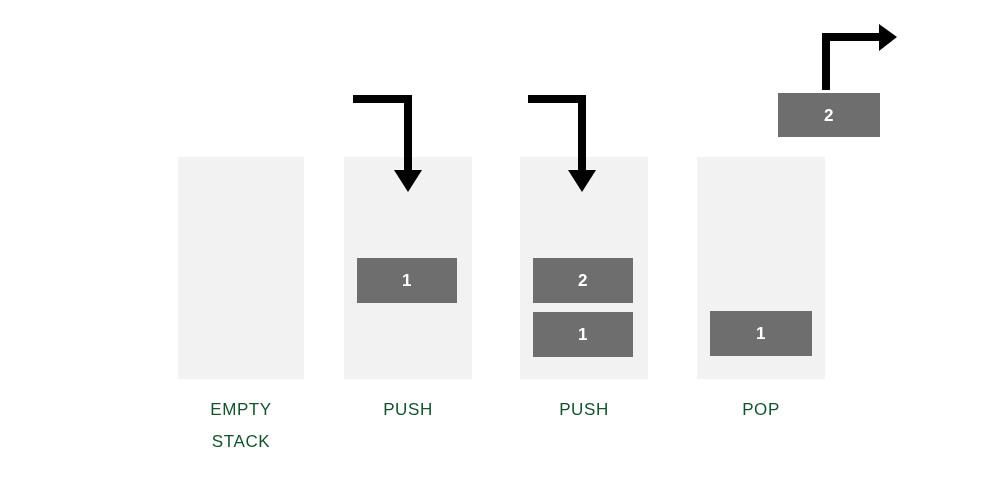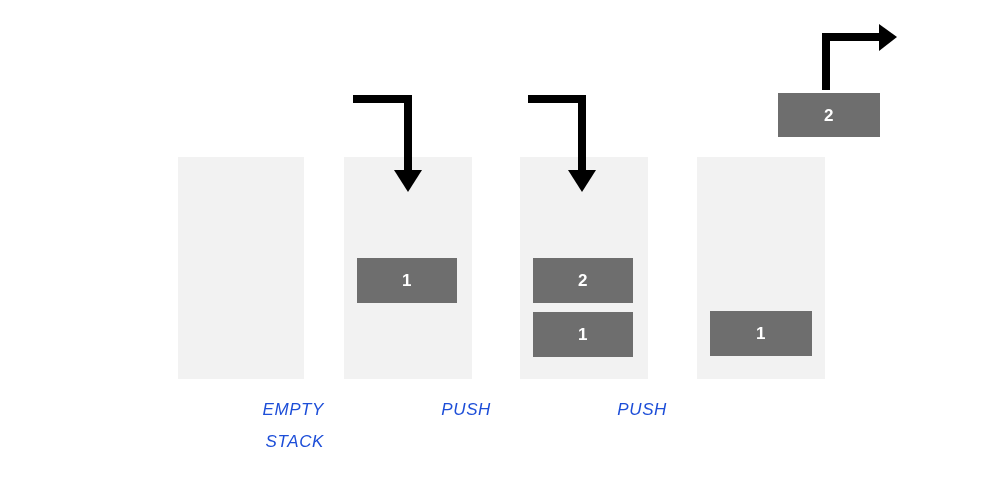--- a/index.html
+++ b/index.html
@@ -41,29 +41,28 @@
     font-size: 17px;
     font-weight: bold;
     line-height: 1;
     letter-spacing: 0.5px;
     user-select: none;
   }
 
   
   .column-caption {
     position: absolute;
-    text-align: right;
-    color: #1d4ed8;
+    text-align: center;
+    color: #14532d;
     font-family: "Liberation Sans", sans-serif;
     font-size: 17px;
     font-weight: normal;
     line-height: 32px;
     letter-spacing: 0.6px;
     white-space: pre-line;
-    font-style: italic;
   }
 
   
   .arrow-layer {
     position: absolute;
     left: 0;
     top: 0;
     width: 1000px;
     height: 500px;
     pointer-events: none;
@@ -98,20 +97,21 @@
   </div>
 
   <div class="column-caption" style="left:501px; top:394px; width:166px;">PUSH</div>
 
   <div class="stack-column" style="left:697px; top:157px; width:128px; height:222px;"></div>
 
   <div class="value-block" style="left:710px; top:311px; width:102px; height:45px;">
     <span class="value-text">1</span>
   </div>
 
+  <div class="column-caption" style="left:678px; top:394px; width:166px;">POP</div>
 
   <div class="value-block" style="left:778px; top:93px; width:102px; height:44px;">
     <span class="value-text">2</span>
   </div>
 
   <svg class="arrow-layer" viewBox="0 0 1000 500" width="1000" height="500" xmlns="http://www.w3.org/2000/svg">
 
     <g>
       <path d="M 353 99 L 408 99 L 408 172" fill="none" stroke="#000000" stroke-width="8" stroke-linecap="butt" stroke-linejoin="miter"></path>
       <polygon points="394,170 422,170 408,192" fill="#000000"></polygon>

